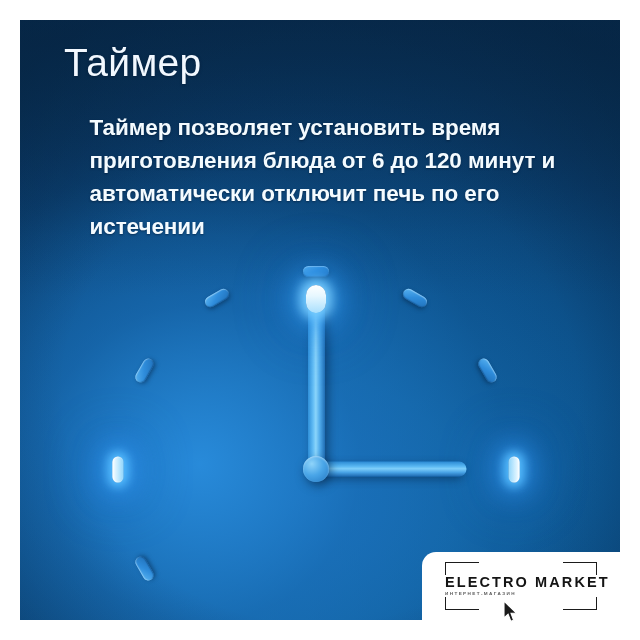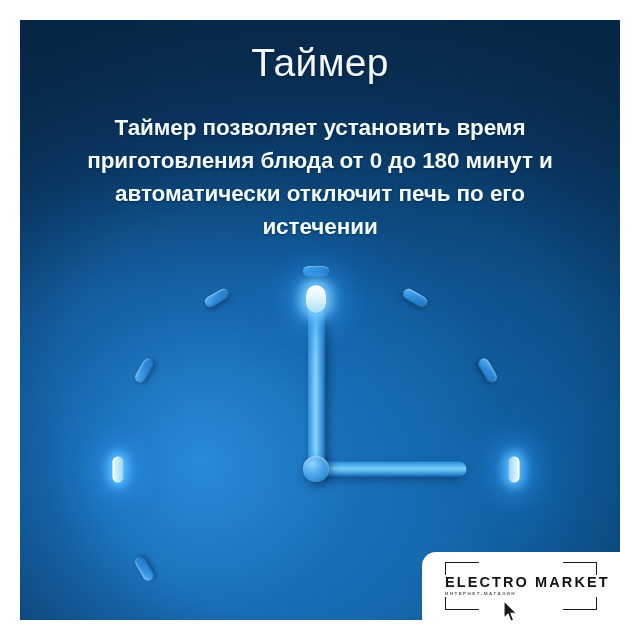--- a/index.html
+++ b/index.html
@@ -34,22 +34,23 @@
   
   #slide::after {
     content:""; position:absolute; inset:0;
     background:radial-gradient(ellipse 78% 70% at 50% 62%, rgba(0,0,0,0) 55%, rgba(4,28,54,0.42) 100%);
     pointer-events:none;
   }
 
   
   #textblock {
     position:absolute; left:0; top:0; width:100%;
-    z-index:6; text-align:center;
+    z-index:6; 
     padding-top:22px;
+    padding-left:44px;
   }
   #title {
     font-size:39px; font-weight:400; letter-spacing:0.3px;
     color:#f2f8ff; line-height:1.1;
     text-shadow:0 1px 3px rgba(2,20,42,0.55);
   }
   #body-text {
     margin:26px auto 0; width:505px;
     font-size:22.5px; font-weight:700; line-height:33px;
     color:#f4fbff; letter-spacing:-0.1px;
@@ -177,21 +178,21 @@
 
       <div class="hand" id="hour-hand" style="transform: rotate(90deg);"></div>
       <div class="hand" id="minute-hand" style="transform: rotate(0deg);">
         <div id="minute-hand-tip"></div>
       </div>
       <div id="hub"></div>
     </div>
 
     <div id="textblock">
       <div id="title">Таймер</div>
-      <div id="body-text">Таймер позволяет установить время приготовления блюда от 0 до 180 минут и автоматически отключит печь по его истечении</div>
+      <div id="body-text">Таймер позволяет установить время приготовления блюда от 6 до 120 минут и автоматически отключит печь по его истечении</div>
     </div>
 
     <div id="logo-card">
       <div id="logo-frame">
         <span class="br tl"></span>
         <span class="br tr"></span>
         <span class="br bl"></span>
         <span class="br br2"></span>
         <div id="logo-wordmark">ELECTRO MARKET</div>
         <div id="logo-tagline">ИНТЕРНЕТ-МАГАЗИН</div>

